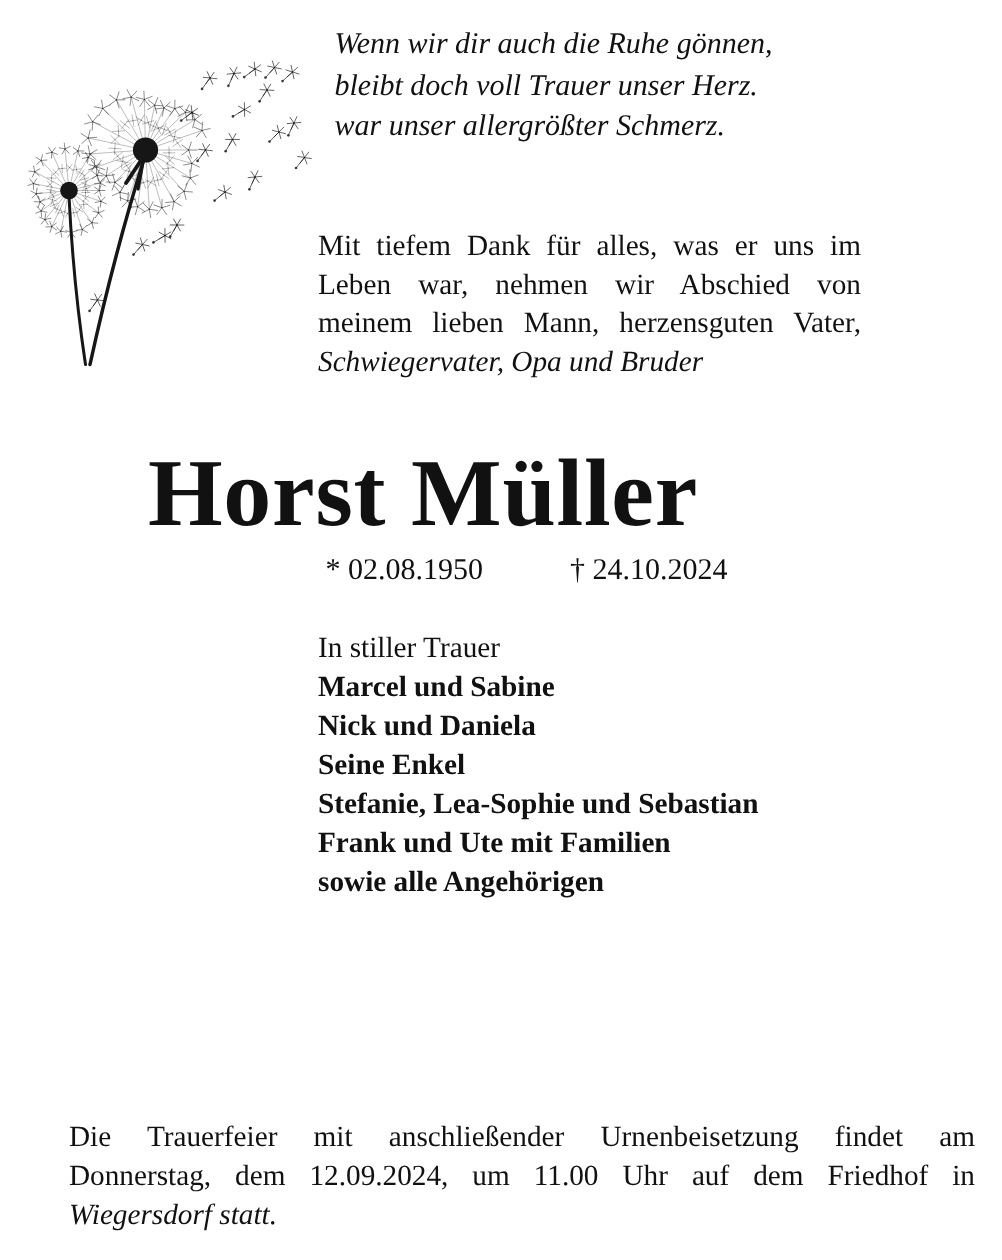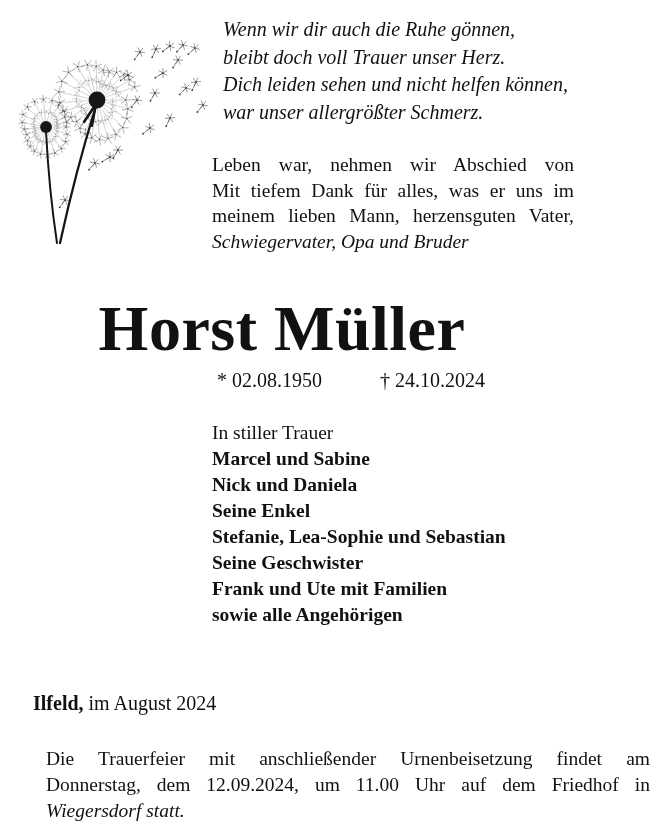--- a/index.html
+++ b/index.html
@@ -681,52 +681,47 @@
       <line x1="170" y1="118" x2="165.420478788298" y2="118.43357291378904" stroke="#161616" stroke-width="0.55" stroke-opacity="0.8" stroke-linecap="round"></line>
       <line x1="170" y1="118" x2="167.33475423641485" y2="114.2508047503909" stroke="#161616" stroke-width="0.55" stroke-opacity="0.8" stroke-linecap="round"></line>
       <line x1="170" y1="118" x2="171.91427544811685" y2="113.81723183660186" stroke="#161616" stroke-width="0.55" stroke-opacity="0.8" stroke-linecap="round"></line>
       <line x1="170" y1="118" x2="174.579521211702" y2="117.56642708621096" stroke="#161616" stroke-width="0.55" stroke-opacity="0.8" stroke-linecap="round"></line>
       <line x1="170" y1="118" x2="172.66524576358515" y2="121.7491952496091" stroke="#161616" stroke-width="0.55" stroke-opacity="0.8" stroke-linecap="round"></line>
     </svg>
 
   <div class="poem">
     <div>Wenn wir dir auch die Ruhe gönnen,</div>
     <div>bleibt doch voll Trauer unser Herz.</div>
-    <div>Dich leiden sehen und nicht helfen können,</div>
     <div>war unser allergrößter Schmerz.</div>
   </div>
 
   <div class="tribute">
+    <div class="jline">Mit tiefem Dank für alles, was er uns im</div>
     <div class="jline">Leben war, nehmen wir Abschied von</div>
-    <div class="jline">Mit tiefem Dank für alles, was er uns im</div>
     <div class="jline">meinem lieben Mann, herzensguten Vater,</div>
     <div class="lline">Schwiegervater, Opa und Bruder</div>
   </div>
 
   <div class="name">Horst Müller</div>
 
   <div class="dates">
     <span>* 02.08.1950</span>
     <span>† 24.10.2024</span>
   </div>
 
   <div class="mourners">
     <div><b></b><span>In stiller Trauer</span></div>
     <div><b>Marcel und Sabine</b><span></span></div>
     <div><b>Nick und Daniela</b><span></span></div>
     <div><b>Seine Enkel</b><span></span></div>
     <div><b>Stefanie, Lea-Sophie und Sebastian</b><span></span></div>
-    <div><b>Seine Geschwister</b><span></span></div>
     <div><b>Frank und Ute mit Familien</b><span></span></div>
     <div><b>sowie alle Angehörigen</b><span></span></div>
   </div>
 
-  <div class="place">
-    <b>Ilfeld,</b><span> im August 2024</span>
-  </div>
 
   <div class="funeral">
     <div class="jline">Die Trauerfeier mit anschließender Urnenbeisetzung findet am</div>
     <div class="jline">Donnerstag, dem 12.09.2024, um 11.00 Uhr auf dem Friedhof in</div>
     <div class="lline">Wiegersdorf statt.</div>
   </div>
 
 </div>
 
 </body></html>

